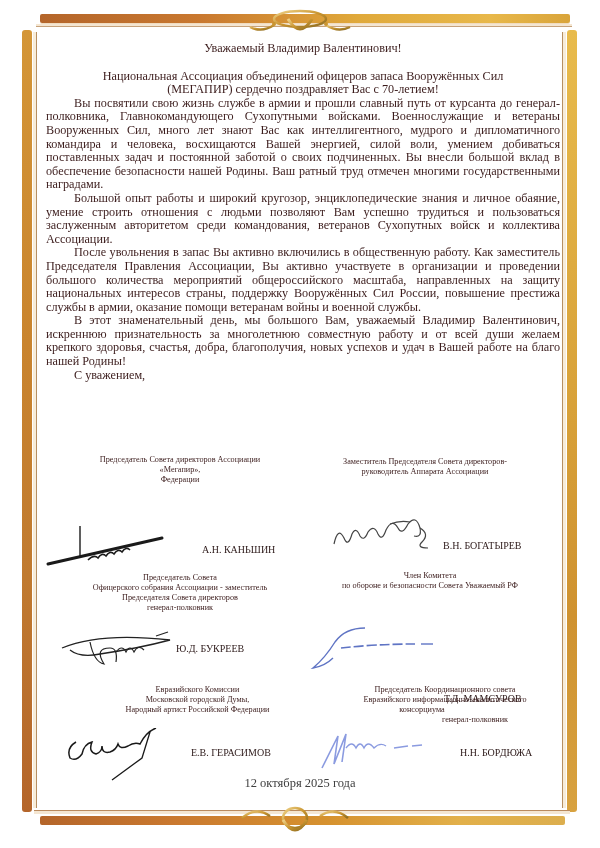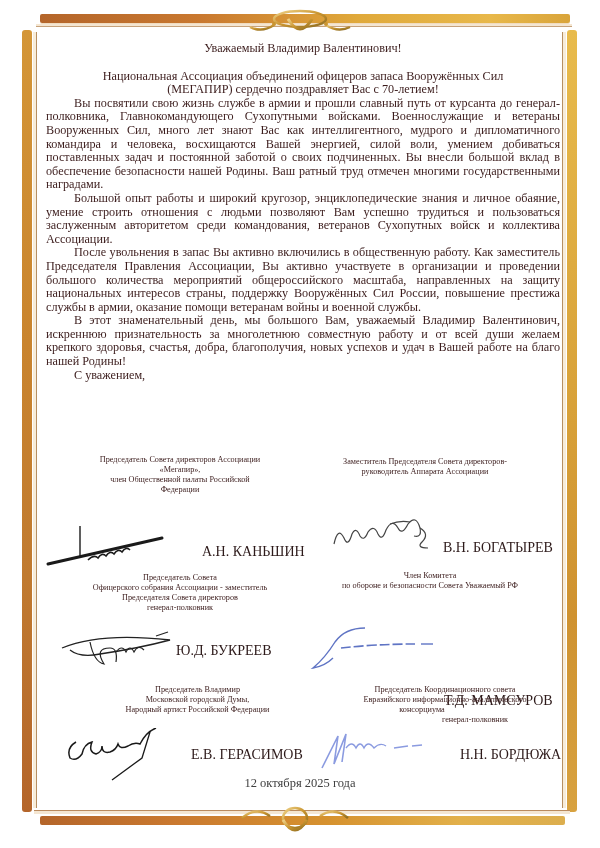--- a/index.html
+++ b/index.html
@@ -29,21 +29,21 @@
 
   
   .letter { position:absolute; left:46px; top:42px; width:514px; font-size:12.2px; line-height:13.6px; }
   .greeting { text-align:center; margin-bottom:14px; }
   .intro { text-align:center; margin-bottom:0; }
   .para { text-align:justify; text-indent:28px; }
   .closing { text-indent:28px; }
 
   
   .sig { position:absolute; font-size:8.2px; line-height:10px; text-align:center; color:#3b1c1c; }
-  .sig-name { position:absolute; font-size:14px; color:#2d1a1a; white-space:nowrap; }
+  .sig-name { position:absolute; font-size:10px; color:#2d1a1a; white-space:nowrap; }
   .signature-scribble { position:absolute; }
 
   .date { position:absolute; left:0; width:600px; top:776px; text-align:center; font-size:12.5px; color:#404040; }
 </style>
 </head>
 <body>
 
 <div class="frame-top"></div>
 <div class="frame-top-inner"></div>
 <div class="frame-left"></div>
@@ -92,21 +92,20 @@
   <p class="para">Вы посвятили свою жизнь службе в армии и прошли славный путь от курсанта до генерал-полковника, Главнокомандующего Сухопутными войсками. Военнослужащие и ветераны Вооруженных Сил, много лет знают Вас как интеллигентного, мудрого и дипломатичного командира и человека, восхищаются Вашей энергией, силой воли, умением добиваться поставленных задач и постоянной заботой о своих подчиненных. Вы внесли большой вклад в обеспечение безопасности нашей Родины. Ваш ратный труд отмечен многими государственными наградами.</p>
   <p class="para">Большой опыт работы и широкий кругозор, энциклопедические знания и личное обаяние, умение строить отношения с людьми позволяют Вам успешно трудиться и пользоваться заслуженным авторитетом среди командования, ветеранов Сухопутных войск и коллектива Ассоциации.</p>
   <p class="para">После увольнения в запас Вы активно включились в общественную работу. Как заместитель Председателя Правления Ассоциации, Вы активно участвуете в организации и проведении большого количества мероприятий общероссийского масштаба, направленных на защиту национальных интересов страны, поддержку Вооружённых Сил России, повышение престижа службы в армии, оказание помощи ветеранам войны и военной службы.</p>
   <p class="para">В этот знаменательный день, мы большого Вам, уважаемый Владимир Валентинович, искреннюю признательность за многолетнюю совместную работу и от всей души желаем крепкого здоровья, счастья, добра, благополучия, новых успехов и удач в Вашей работе на благо нашей Родины!</p>
   <p class="closing">С уважением,</p>
 </div>
 
 <div class="sig" style="left:55px; top:455px; width:250px;">
   <div>Председатель Совета директоров Ассоциации</div>
   <div>«Мегапир»,</div>
-  <div>член Общественной палаты Российской</div>
   <div>Федерации</div>
 </div>
 <svg class="signature-scribble" style="left:44px; top:520px;" width="120" height="50" viewBox="0 0 120 50">
   <path d="M4 44 L118 18" stroke="#1a1a1a" stroke-width="3" stroke-linecap="round" fill="none"></path>
   <path d="M36 6 L36 36" stroke="#1a1a1a" stroke-width="1.4" fill="none"></path>
   <path d="M44 40 q6 -6 10 -2 q4 -6 8 -2 q4 -6 8 -2 q4 -6 8 -2 q4 -6 8 -2" stroke="#1a1a1a" stroke-width="1.6" fill="none"></path>
 </svg>
 <div class="sig-name" style="left:202px; top:544px;">А.Н. КАНЬШИН</div>
 
 <div class="sig" style="left:305px; top:457px; width:240px;">
@@ -139,21 +138,21 @@
   <div>по обороне и безопасности Совета Уважаемый РФ</div>
 </div>
 <svg class="signature-scribble" style="left:305px; top:618px;" width="130" height="56" viewBox="0 0 130 56">
   <path d="M60 10 Q40 10 30 24 Q20 40 8 50 Q20 48 28 40" stroke="#5f74c4" stroke-width="1.4" fill="none"></path>
   <path d="M36 30 Q70 26 110 26" stroke="#5f74c4" stroke-width="1.6" fill="none" stroke-dasharray="10 3"></path>
   <path d="M116 26 L128 26" stroke="#5f74c4" stroke-width="1.4"></path>
 </svg>
 <div class="sig-name" style="left:444px; top:645px;margin-top:48px;">Т.Д. МАМСУРОВ</div>
 
 <div class="sig" style="left:90px; top:685px; width:215px;">
-  <div>Председатель Владимир</div>
+  <div>Евразийского Комиссии</div>
   <div>Московской городской Думы,</div>
   <div>Народный артист Российской Федерации</div>
 </div>
 <svg class="signature-scribble" style="left:62px; top:728px;" width="110" height="54" viewBox="0 0 110 54">
   <path d="M14 14 q-10 6 -6 16 q6 4 12 -4 q2 -10 10 -12 q-4 10 4 12 q6 -2 6 -8 q0 8 8 6 q6 -2 8 -8 q2 6 10 2 q6 -4 12 -2 q6 -12 16 -16" stroke="#1a1a1a" stroke-width="1.5" fill="none"></path>
   <path d="M88 4 L80 30 L50 52" stroke="#1a1a1a" stroke-width="1.3" fill="none"></path>
 </svg>
 <div class="sig-name" style="left:191px; top:747px;">Е.В. ГЕРАСИМОВ</div>
 
 <div class="sig" style="left:330px; top:685px; width:230px;">

